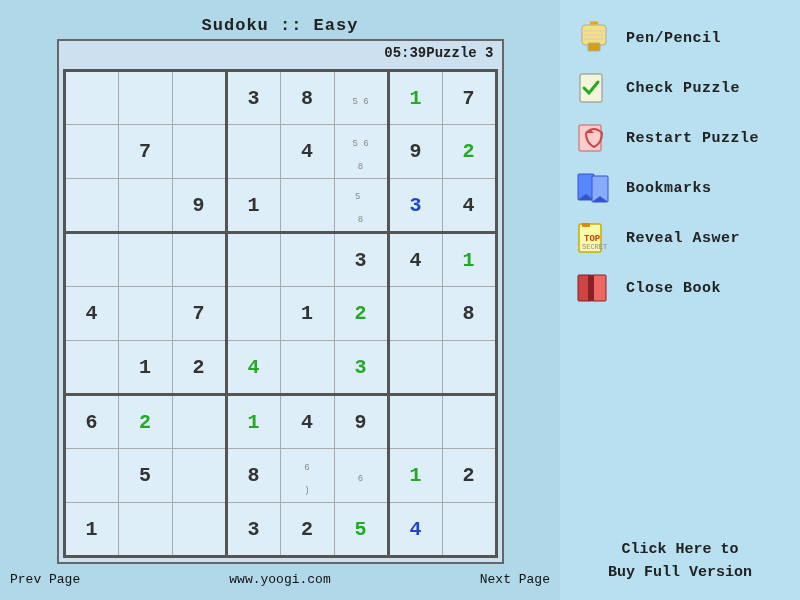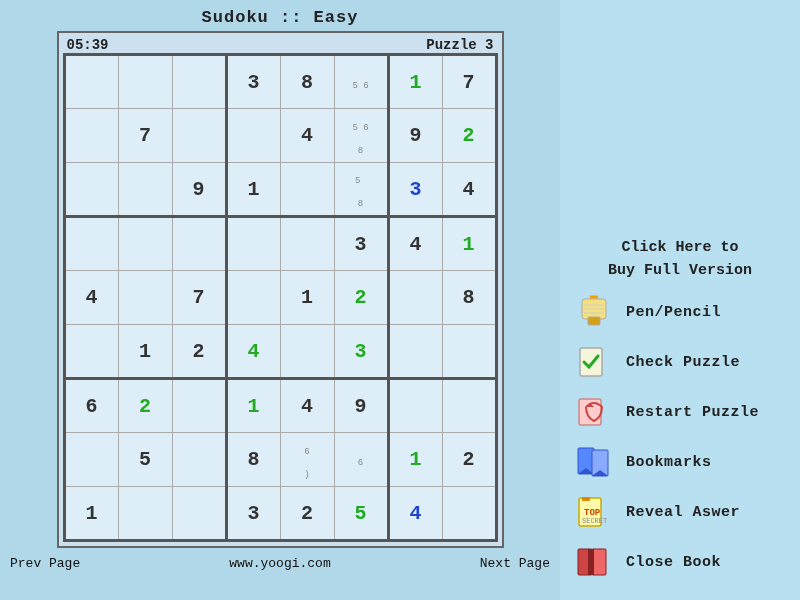--- a/index.html
+++ b/index.html
@@ -14,46 +14,46 @@
     }
 
     
     #left-panel {
       width: 560px;
       height: 600px;
       background: #b0d8e8;
       display: flex;
       flex-direction: column;
       align-items: center;
-      padding-top: 8px;
+      padding-top: 16px;
     }
 
     #game-title {
       font-size: 17px;
       font-weight: bold;
       color: #222;
       letter-spacing: 1px;
       margin-bottom: 4px;
     }
 
     #puzzle-board-container {
       background: #cce0f0;
       border: 2px solid #666;
       padding: 4px;
       position: relative;
     }
 
     #timer-puzzle {
       display: flex;
-      justify-content: space-between;
+      justify-content: flex-end;
       width: 100%;
       font-size: 14px;
       font-weight: bold;
       color: #222;
-      margin-bottom: 0;
+      margin-bottom: 8px;
       padding: 0 4px;
     }
 
     #sudoku-grid {
       border-collapse: collapse;
       background: #ddeaf7;
     }
 
     #sudoku-grid td {
       width: 54px;
@@ -239,24 +239,20 @@
     </table>
   </div>
   <div id="footer">
     <span>Prev Page</span>
     <span>www.yoogi.com</span>
     <span>Next Page</span>
   </div>
 </div>
 
 <div id="right-panel">
-  <div id="buy-section">
-    <span>Click Here to</span><br>
-    <span>Buy Full Version</span>
-  </div>
   <div id="tools-list" style="display: flex; flex-direction: column; gap: 6px; width: 100%;">
       <div class="tool-item">
         <div class="tool-icon">
           <svg width="40" height="34" viewBox="0 0 40 34">
             <rect x="8" y="4" width="24" height="20" rx="3" fill="#f5e080" stroke="#aaa" stroke-width="1"></rect>
             <line x1="10" y1="10" x2="30" y2="10" stroke="#ccc" stroke-width="1"></line>
             <line x1="10" y1="14" x2="30" y2="14" stroke="#ccc" stroke-width="1"></line>
             <line x1="10" y1="18" x2="30" y2="18" stroke="#ccc" stroke-width="1"></line>
             <rect x="14" y="22" width="12" height="8" rx="1" fill="#d4a017" stroke="#aaa"></rect>
             <line x1="16" y1="2" x2="24" y2="2" stroke="#f5a000" stroke-width="3"></line>
@@ -309,13 +305,17 @@
         <div class="tool-icon">
           <svg width="40" height="34" viewBox="0 0 40 34">
             <rect x="4" y="4" width="14" height="26" rx="1" fill="#cc4444" stroke="#882222" stroke-width="1"></rect>
             <rect x="18" y="4" width="14" height="26" rx="1" fill="#ee6666" stroke="#882222" stroke-width="1"></rect>
             <rect x="14" y="4" width="6" height="26" rx="0" fill="#882222"></rect>
           </svg>
         </div>
         <span class="tool-label">Close Book</span>
       </div>
     </div>
+  <div id="buy-section">
+    <span>Click Here to</span><br>
+    <span>Buy Full Version</span>
+  </div>
 </div>
 
 </body></html>

